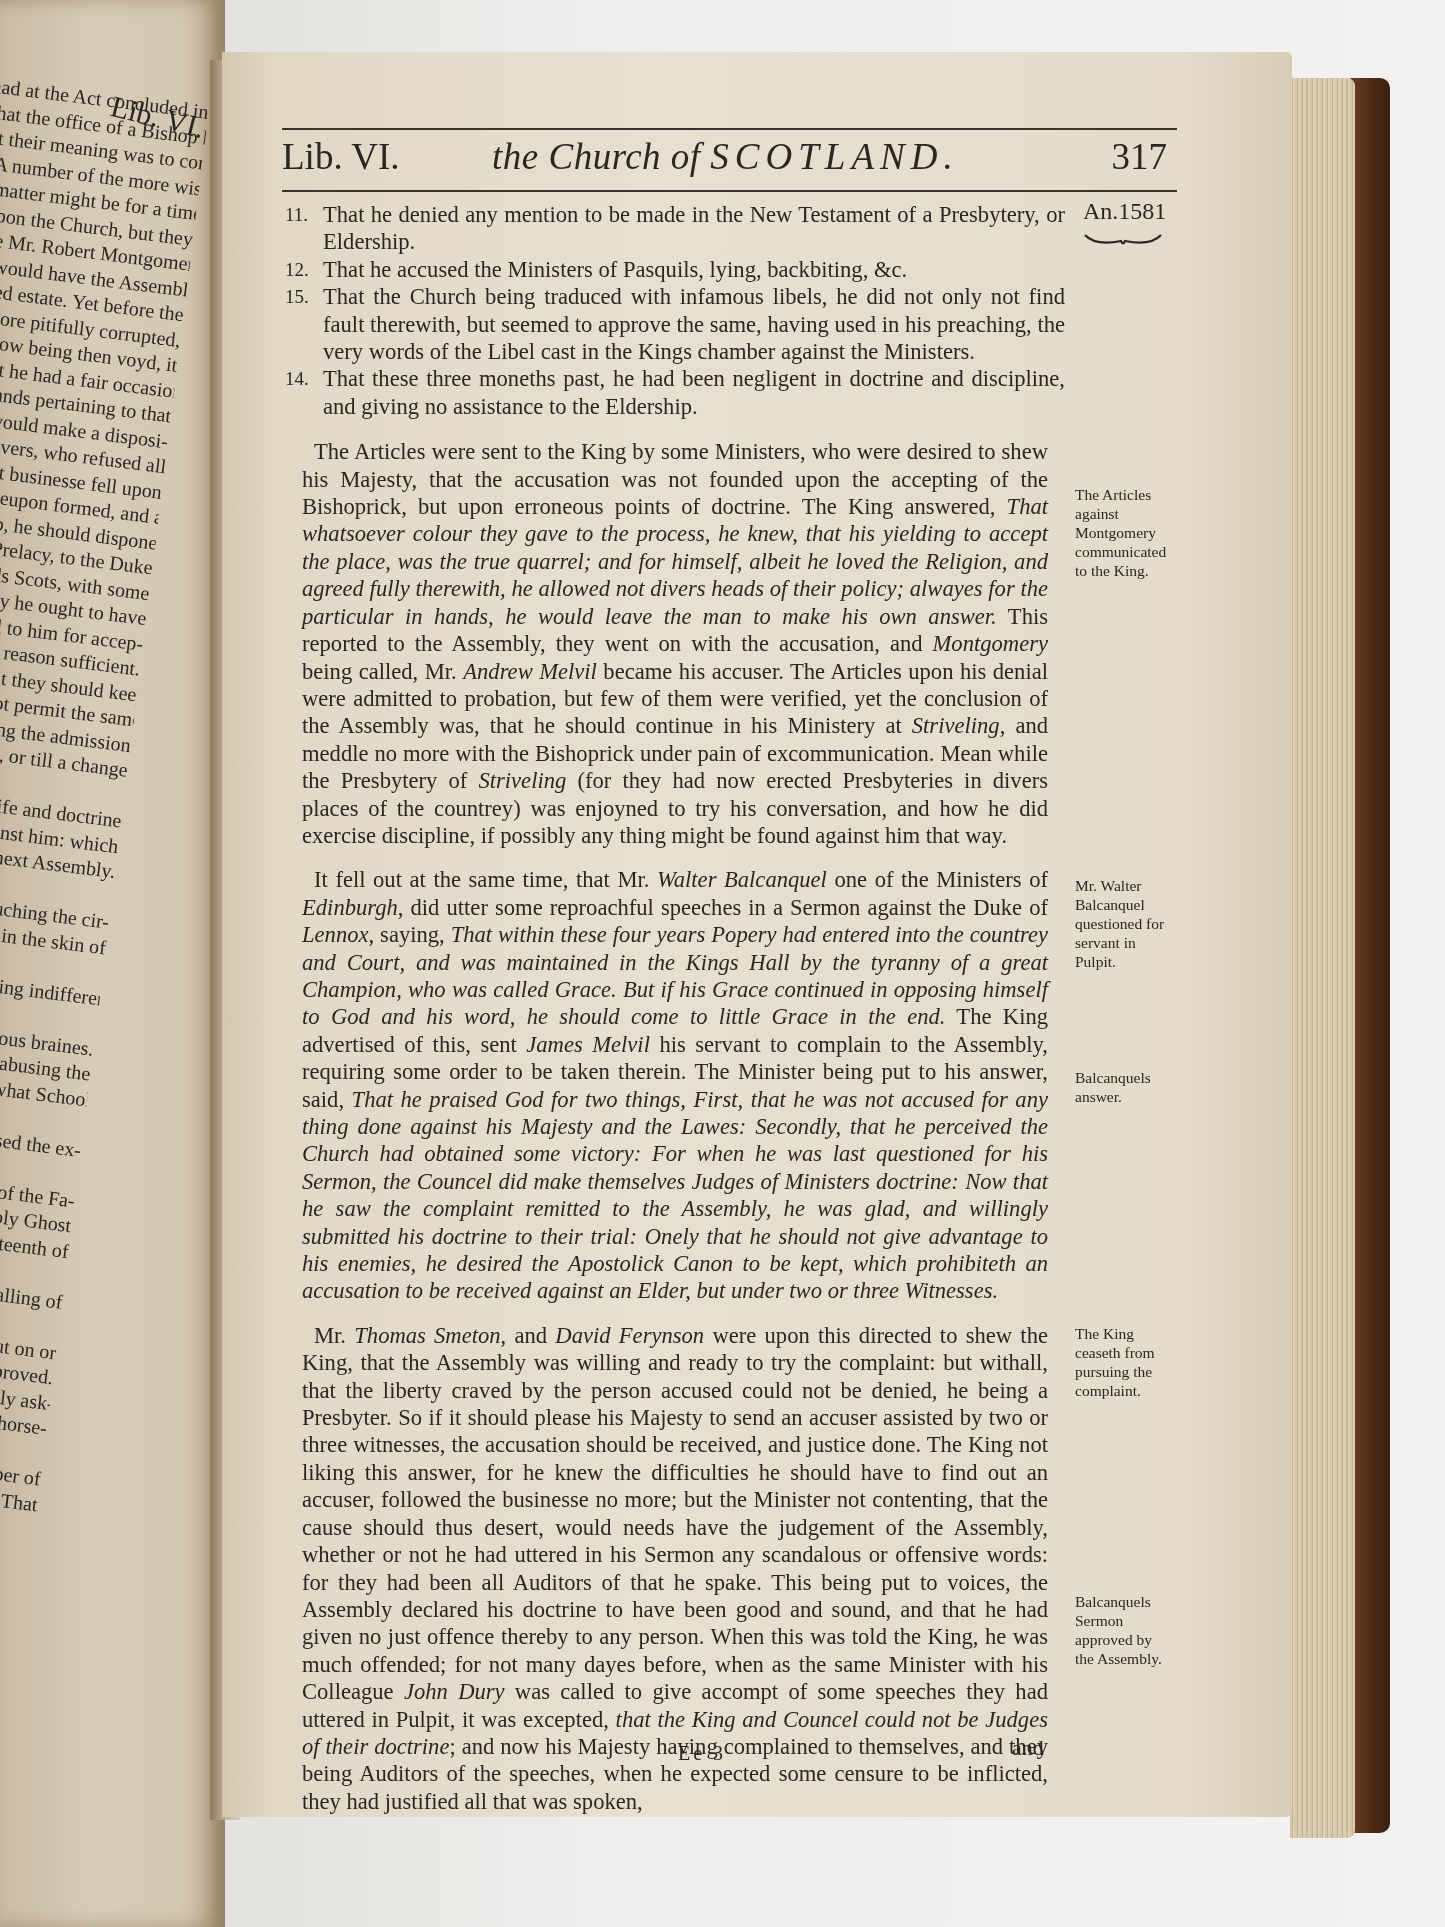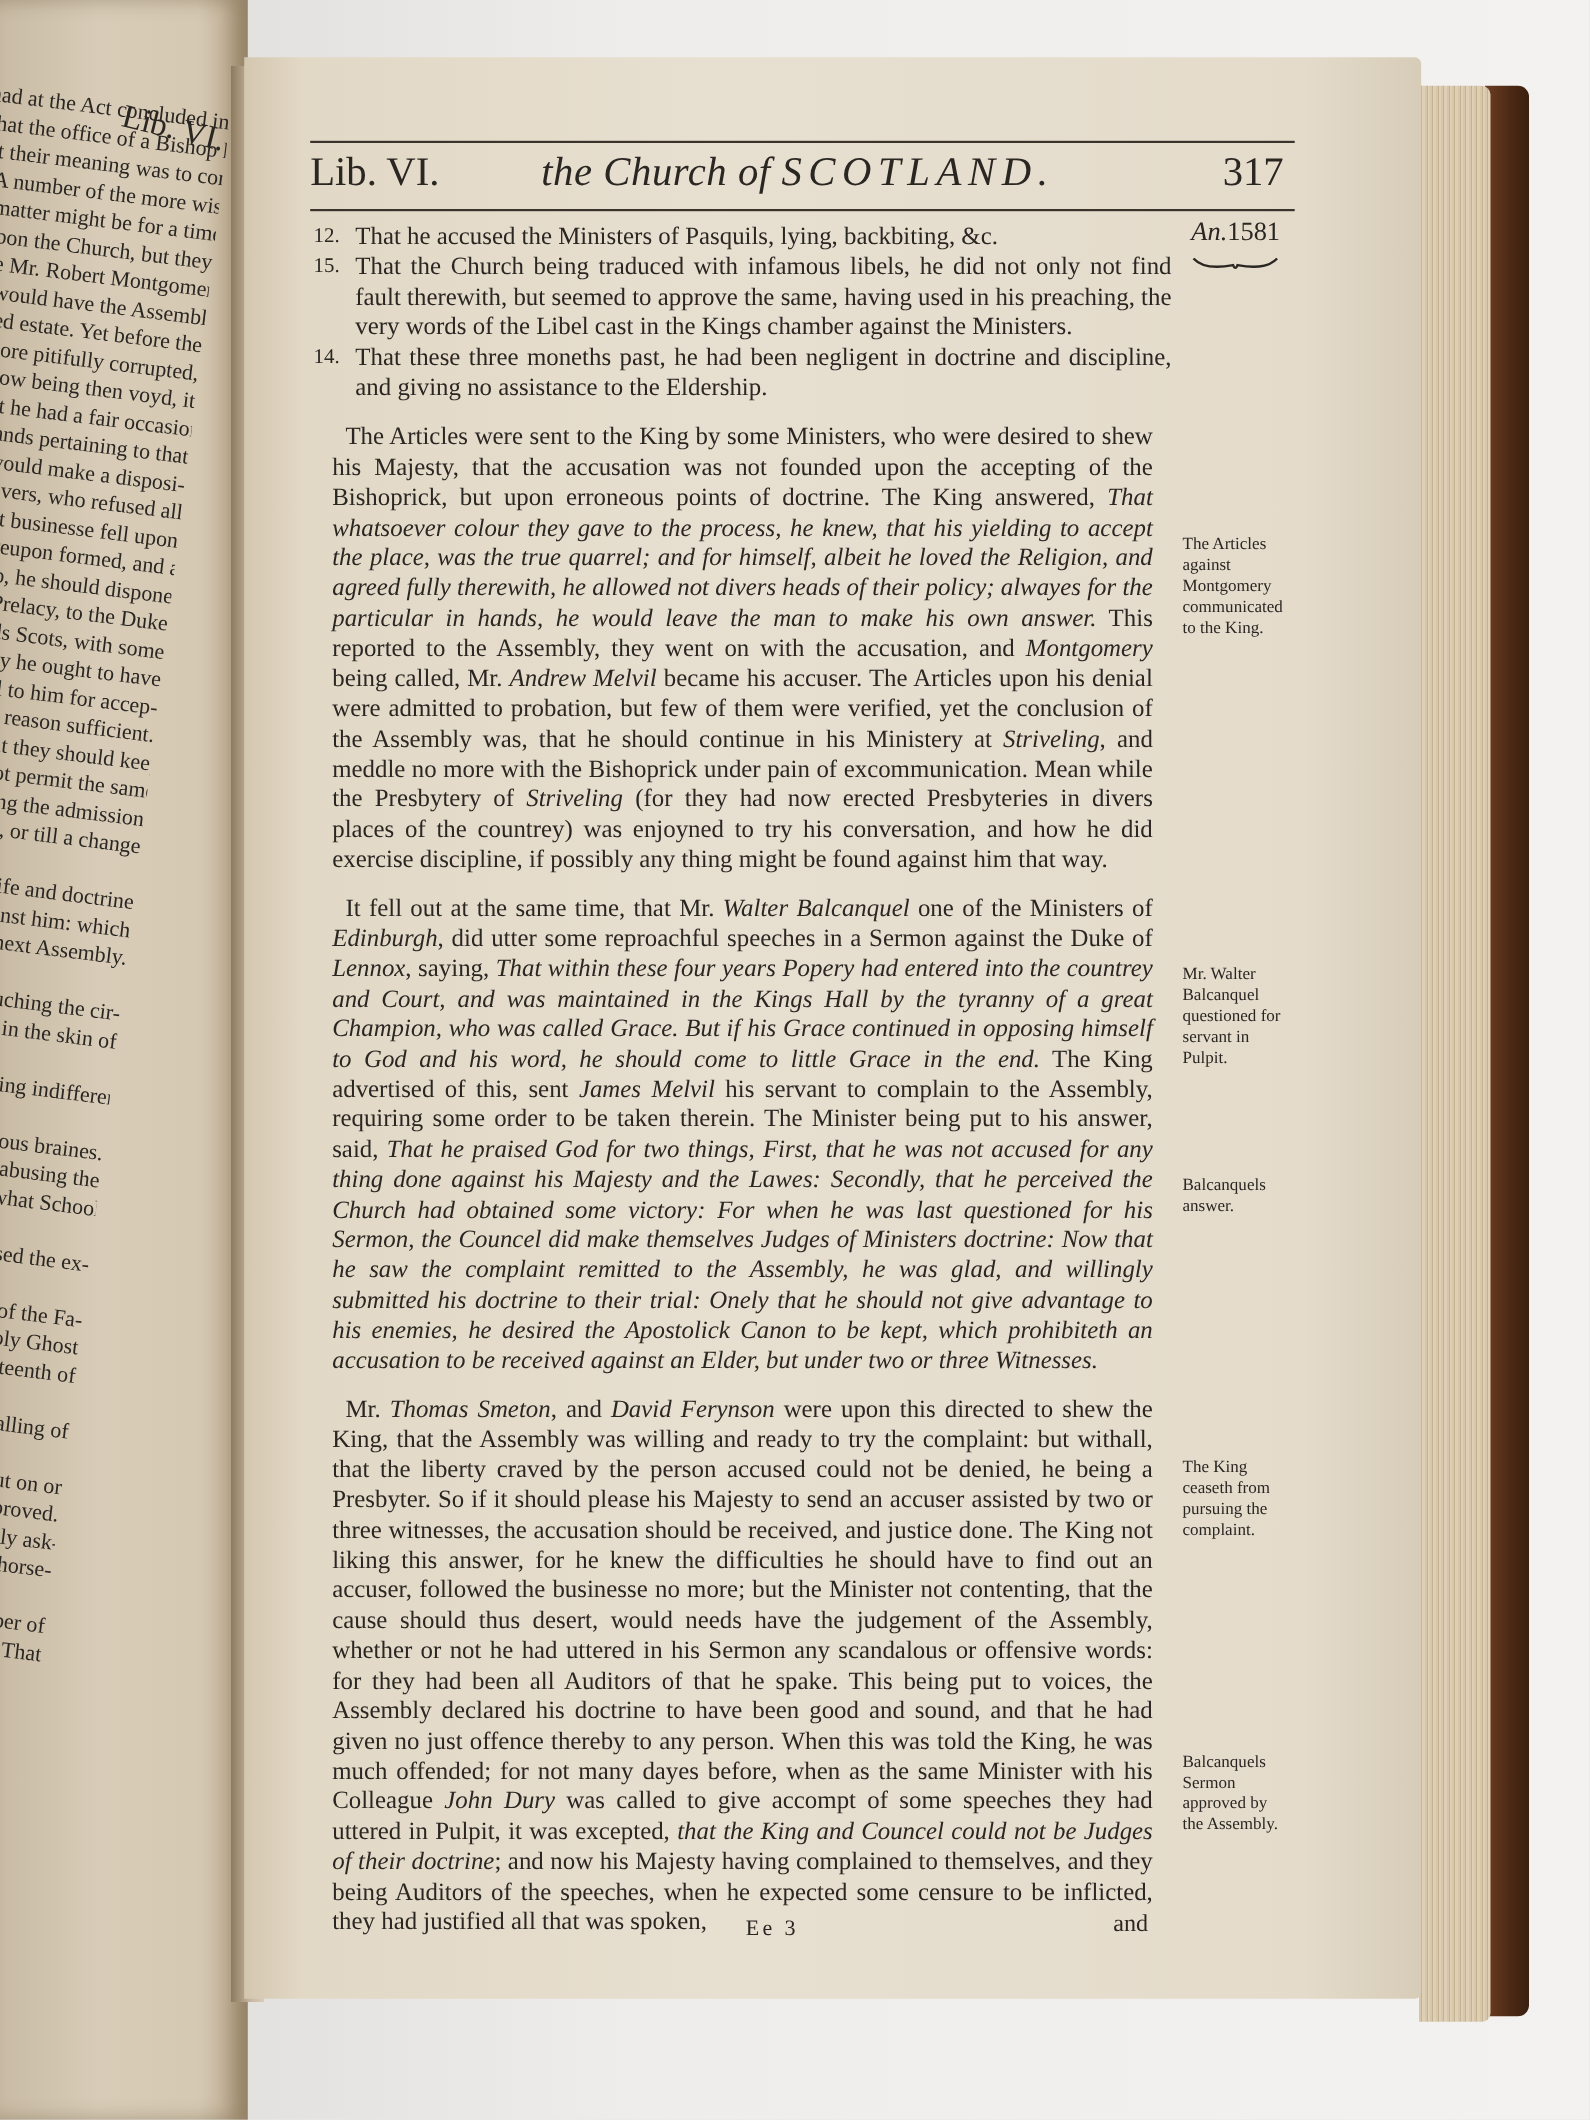--- a/index.html
+++ b/index.html
@@ -35,21 +35,21 @@
   .rh-page{position:absolute;right:10px;top:0;}
   
   .col{position:absolute;left:285px;top:201px;width:780px;font-size:22.6px;line-height:27.4px;text-align:justify;}
   .art{display:flex;}
   .art .num{width:38px;flex:none;font-size:19px;}
   .art .txt{flex:1;}
   .para{margin:17px;text-indent:12px;}
   .para.gap{margin-top:18px;}
   .it{font-style:italic;}
   .year{position:absolute;left:1083px;top:198px;font-size:24px;}
-  .year .a{font-style:italic;}
+  .year .a{}
   .brace{position:absolute;left:1083px;top:232px;width:80px;height:16px;}
   .note{position:absolute;left:1075px;width:90px;font-size:15.5px;line-height:19px;}
   .sig{position:absolute;left:678px;top:1742px;font-size:20px;letter-spacing:3px;}
   .catch{position:absolute;left:1012px;top:1735px;font-size:22px;font-family:Liberation Serif, serif;}
 </style>
 </head>
 <body>
 
 <div class="backdrop"></div>
 
@@ -130,20 +130,24 @@
 <div class="rule" style="top:190px"></div>
 
 <div class="year"><span class="a">An.</span><span>1581</span></div>
 <svg class="brace" viewBox="0 0 80 16">
     <path d="M2 3 Q12 14 38 9 Q40 14 42 9 Q68 14 78 3" fill="none" stroke="#2a2622" stroke-width="2.2"></path>
   </svg>
 
 <div class="col">
   <div id="articles">
       <div class="art">
+        <span class="num">11.</span>
+        <span class="txt">That he denied any mention to be made in the New Testament of a Presbytery, or Eldership.</span>
+      </div>
+      <div class="art">
         <span class="num">12.</span>
         <span class="txt">That he accused the Ministers of Pasquils, lying, backbiting, &amp;c.</span>
       </div>
       <div class="art">
         <span class="num">15.</span>
         <span class="txt">That the Church being traduced with infamous libels, he did not only not find fault therewith, but seemed to approve the same, having used in his preaching, the very words of the Libel cast in the Kings chamber against the Ministers.</span>
       </div>
       <div class="art">
         <span class="num">14.</span>
         <span class="txt">That these three moneths past, he had been negligent in doctrine and discipline, and giving no assistance to the Eldership.</span>

